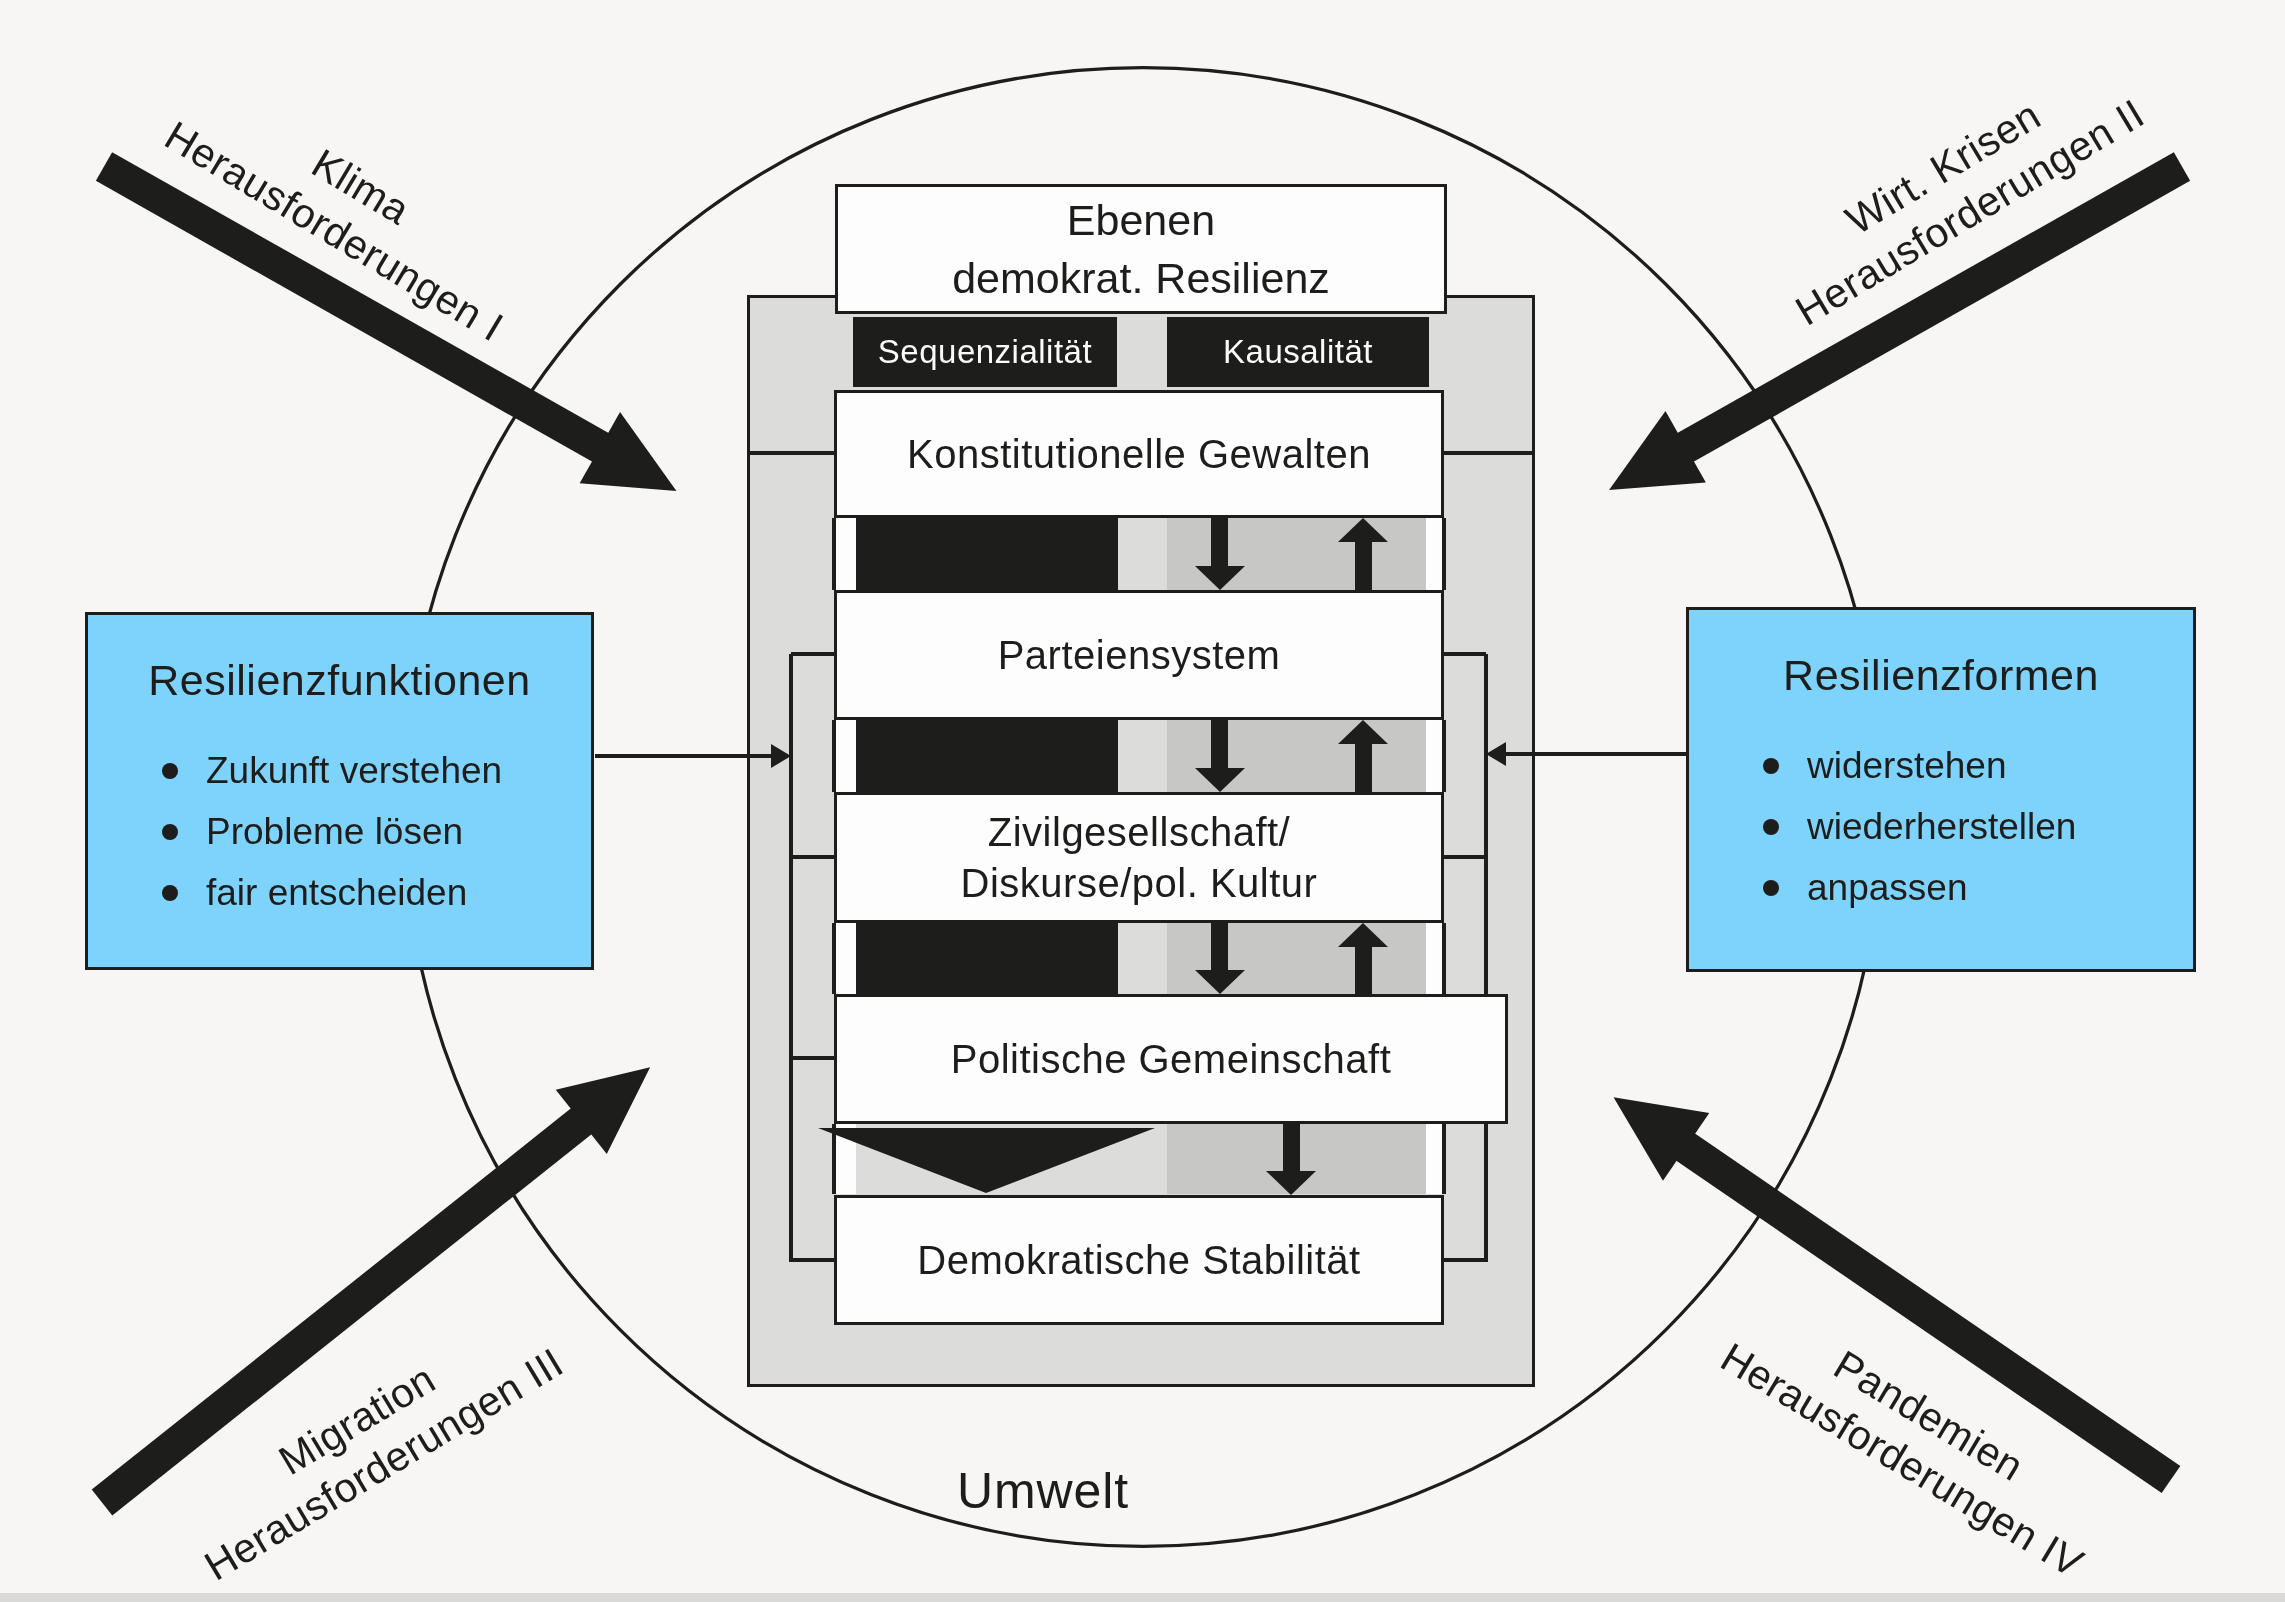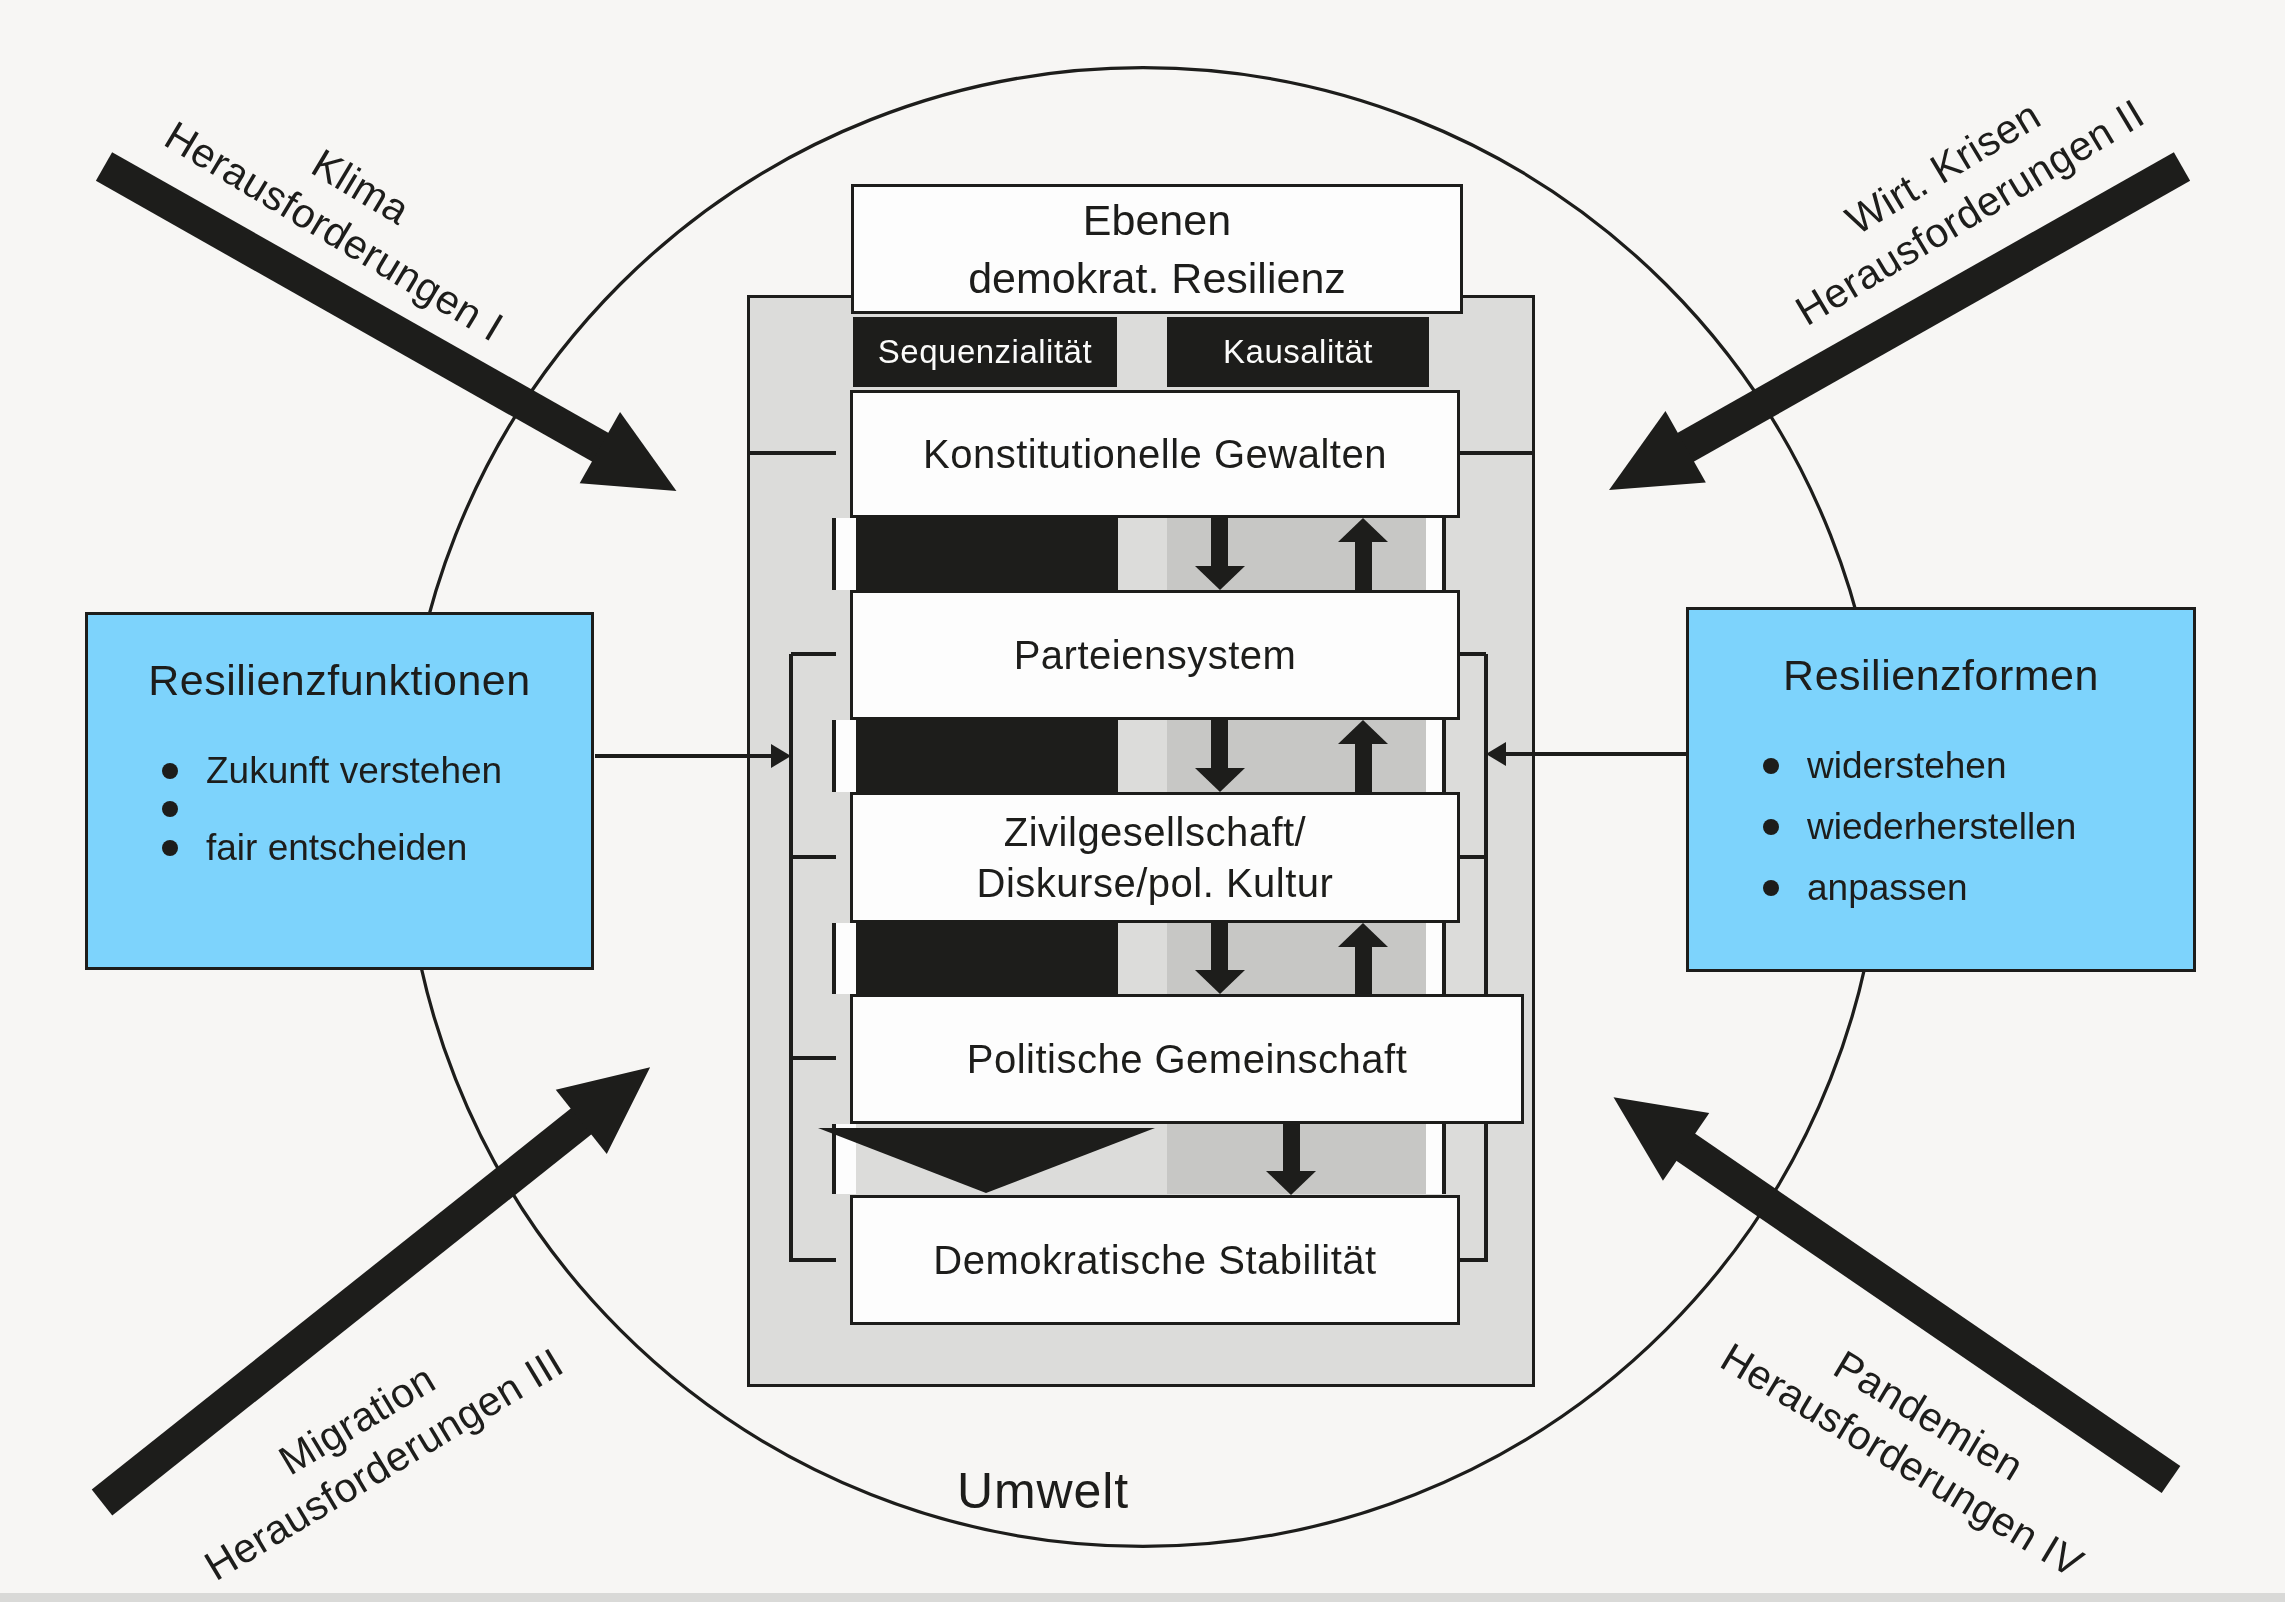--- a/index.html
+++ b/index.html
@@ -20,21 +20,20 @@
   .panel{
     left:747px;top:295px;width:788px;height:1092px;
     background:#dcdcda;border:3.7px solid #1d1d1b;box-sizing:border-box;
   }
 
   
   .wbox{
     background:#fdfdfd;border:3.7px solid #1d1d1b;box-sizing:border-box;
     display:flex;flex-direction:column;justify-content:center;align-items:center;
     text-align:center;
-    margin-left:16px;
   }
   .level-text{font-size:40px;line-height:51px;letter-spacing:0.5px;}
   .title-box{font-size:43px;line-height:58px;}
 
   
   .banner-seg{
     background:#1d1d1b;color:#fbfbfa;
     display:flex;align-items:center;justify-content:center;
     font-size:33px;letter-spacing:0.5px;
   }
@@ -220,20 +219,21 @@
 
   <div class="abs side-box" style="left:85px;top:612px;width:509px;height:358px;">
     <div class="side-title">Resilienzfunktionen</div>
     <ul class="side-list">
       <li>
           <span class="dot"></span>
           <span>Zukunft verstehen</span>
         </li>
       <li>
           <span class="dot"></span>
+          <span>Probleme lösen</span>
         </li>
       <li>
           <span class="dot"></span>
           <span>fair entscheiden</span>
         </li>
     </ul>
   </div>
 
   <div class="abs side-box" style="left:1686px;top:607px;width:510px;height:365px;">
     <div class="side-title">Resilienzformen</div>

